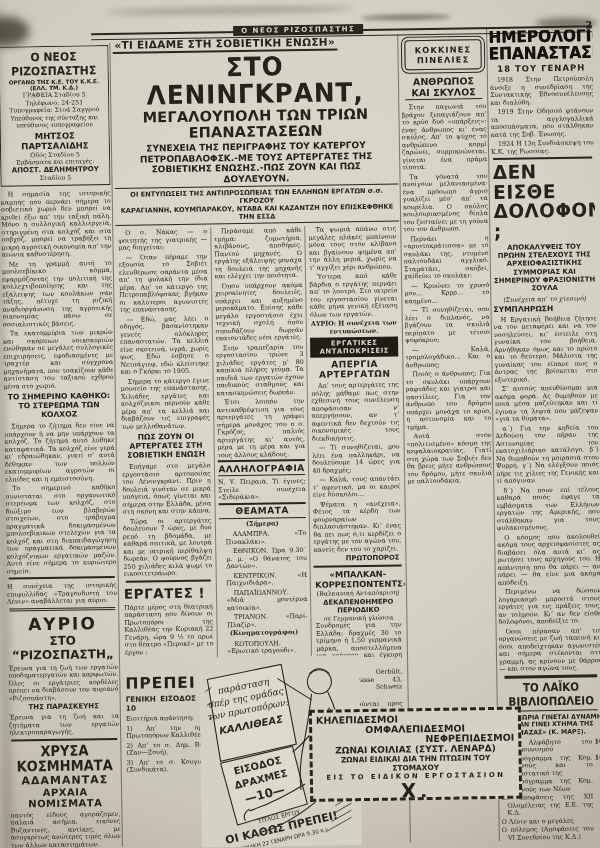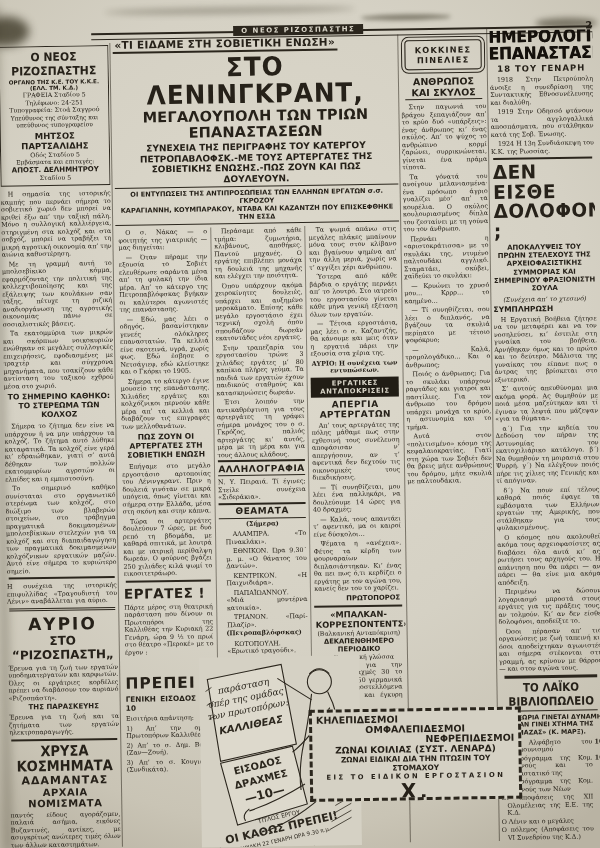--- a/index.html
+++ b/index.html
@@ -190,52 +190,51 @@
             <span>ΠΡΕΠΕΙ</span>
           </div>
           <div class="geniki">ΓΕΝΙΚΗ ΕΙΣΟΔΟΣ ΔΡ. 10</div>
           <p class="noind">Εισιτήρια απάντηση:</p>
           <p class="noind">1) Απ’ την ομάδα Πρωτοπόρων Καλλιθέας.</p>
           <p class="noind">2) Απ’ το σ. Δημ. Βούμη (Ζαν—Ζουή).</p>
           <p class="noind">3) Απ’ το σ. Κουγιούλη (Συνδικάτα).</p>
         </div>
 
         <div class="mc">
-          <p>Περάσαμε από κάθε τμήμα: ζυμωτήρια, κλιβάνους, αποθήκες. Παντού μηχανές. Ο εργάτης επιβλέπει μονάχα τη δουλειά της μηχανής και ελέγχει την ποιότητα.</p>
+          <p>Περάσαμε από κάθε τμήμα: ζυμωτήρια, κλιβάνους, αποθήκες. Παντού μηχανές. Ο εργάτης εξάλειψης μονάχα τη δουλειά της μηχανής και ελέγχει την ποιότητα.</p>
           <p>Όπου υπάρχουν ακόμα χειροκίνητες δουλειές, υπάρχει και αυξημένο μεροκάματο. Επίσης κάθε μεγάλο εργοστάσιο έχει τεχνική σχολή όπου σπουδάζουν δωρεάν εκατοντάδες νέοι εργάτες.</p>
           <p>Στην τραπεζαρία του εργοστασίου τρώνε 3 χιλιάδες εργάτες μ’ 80 καπίκια πλήρες γεύμα. Τα παιδιά των εργατών έχουν παιδικούς σταθμούς και κατασκηνώσεις δωρεάν.</p>
           <p>Έτσι λοιπόν την αντικαθρέφτιση για τους αρτεργάτες τη γράφει σήμερα μονάχος του ο σ. Γκρόζος, παλιός αρτεργάτης κι’ αυτός, μέρα με τη μέρα και για τους άλλους κλάδους.</p>
           <div class="rubric rl">ΑΛΛΗΛΟΓΡΑΦΙΑ</div>
           <p class="noind">Ν. Υ. Πειραιά. Τί έγινες; Στείλε συνέχεια «Σιδεράκια».</p>
           <div class="rubric rl">ΘΕΑΜΑΤΑ</div>
           <div class="showlabel">(Σήμερα)</div>
           <p class="listitem">ΑΛΑΜΠΡΑ. «Το Πινακλάκι».</p>
           <p class="listitem">ΕΘΝΙΚΟΝ. Ώρα 9.30΄ μ. μ. «Ο θάνατος του Δαντών».</p>
           <p class="listitem">ΚΕΝΤΡΙΚΟΝ. «Η Παιχνιδιάρα».</p>
           <p class="listitem">ΠΑΠΑΪΩΑΝΝΟΥ. «Μιά μοντέρνα κατοικία».</p>
           <p class="listitem">ΤΡΙΑΝΟΝ. «Παρί-Πλαζίρ».</p>
-          <div class="showlabel">(Πετροπαβλόφσκας)</div>
+          <div class="showlabel">(Κινηματογράφοι)</div>
           <p class="listitem">ΚΟΤΟΠΟΥΛΗ. «Ερωτικό τραγούδι».</p>
           <p class="listitem">ΙΡΙΣ. «Το Χρυσορυχείο».</p>
           <p class="listitem">ΠΑΛΛΑΣ. «Η γυναίκα με τ’ αμάξι».</p>
           <p class="listitem">ΜΟΝΤΙΑΛ. Μανδραγόρας. «Η πηγή της αμαρτίας».</p>
           <p class="listitem">ΑΤΤΙΚΟΝ - ΠΑΝΘΕΟΝ. «Τα φώτα της πόλεως», με τον Σαρλώ.</p>
           <p class="listitem">ΣΠΛΕΝΤΙΤ. «Ένα τραγούδι, ένα φιλί, μια γυναίκα».</p>
           <p class="listitem">ΑΠΟΛΛΩΝ. «Γυναίκα ολκής γοητείας».</p>
           <p class="listitem">ΡΟΖΙΚΛΑΙΡ. «Η Γκέλα χορεύει την κυρίαν της».</p>
           <p class="listitem">ΕΛΛΑΣ. «Το διαβατήριον 13.444».</p>
           <p class="listitem">ΑΘΗΝΑΪΚΟΝ. «Το πλοίον των χαμένων ανθρώπων».</p>
           <hr class="hrfat">
 
         </div>
 
         <div class="mc">
           <p>Τα ψωμιά απάνω στις μεγάλες πλάκες μπαίνουν μόνα τους στον κλίβανο και βγαίνουν ψημένα απ’ την άλλη μεριά, χωρίς να τ’ αγγίξει χέρι ανθρώπου.</p>
           <p>Ύστερα από κάθε βάρδια ο εργάτης περνάει απ’ το λουτρό. Στο ιατρείο του εργοστασίου γίνεται κάθε μήνα γενική εξέταση όλων των εργατών.</p>
-          <p>— Τέτοια εργοστάσια, μας λέει ο σ. Καζαντζής, θα κάνουμε και μεις όταν η εργατιά πάρει την εξουσία στα χέρια της.</p>
           <p class="noind ctr" style="font-weight:bold">ΑΥΡΙΟ: Η συνέχεια των εντυπώσεων.</p>
           <div class="banner">ΕΡΓΑΤΙΚΕΣ ΑΝΤΑΠΟΚΡΙΣΕΙΣ</div>
           <div class="rubric">ΑΠΕΡΓΙΑ ΑΡΤΕΡΓΑΤΩΝ</div>
           <p>Απ’ τους αρτεργάτες της πόλης μάθαμε πως στην εχθεσινή τους συνέλευση αποφάσισαν ν’ απεργήσουν, αν τ’ αφεντικά δεν δεχτούν τις οικονομικές τους διεκδικήσεις.</p>
           <p>— Τί συνηθίζεται, μου λέει ένα παλληκάρι, να δουλεύουμε 14 ώρες για 40 δραχμές;</p>
           <p>— Καλά, τους απαντάει τ’ αφεντικό, μα οι καιροί είνε δύσκολοι…</p>
           <p>Ψέματα η «ανέχεια». Φέτος τα κέρδη των φουρναραίων διπλασιάστηκαν. Κι’ ένας θα πει πως ό,τι κερδίζει ο εργάτης με τον αγώνα του, κανείς δεν του το χαρίζει.</p>
           <div class="sig">ΠΡΩΤΟΠΟΡΟΣ</div>
           <div class="balkan">
             <div class="balkan-title">«ΜΠΑΛΚΑΝ-ΚΟΡΡΕΣΠΟΝΤΕΝΤΣ»</div>

